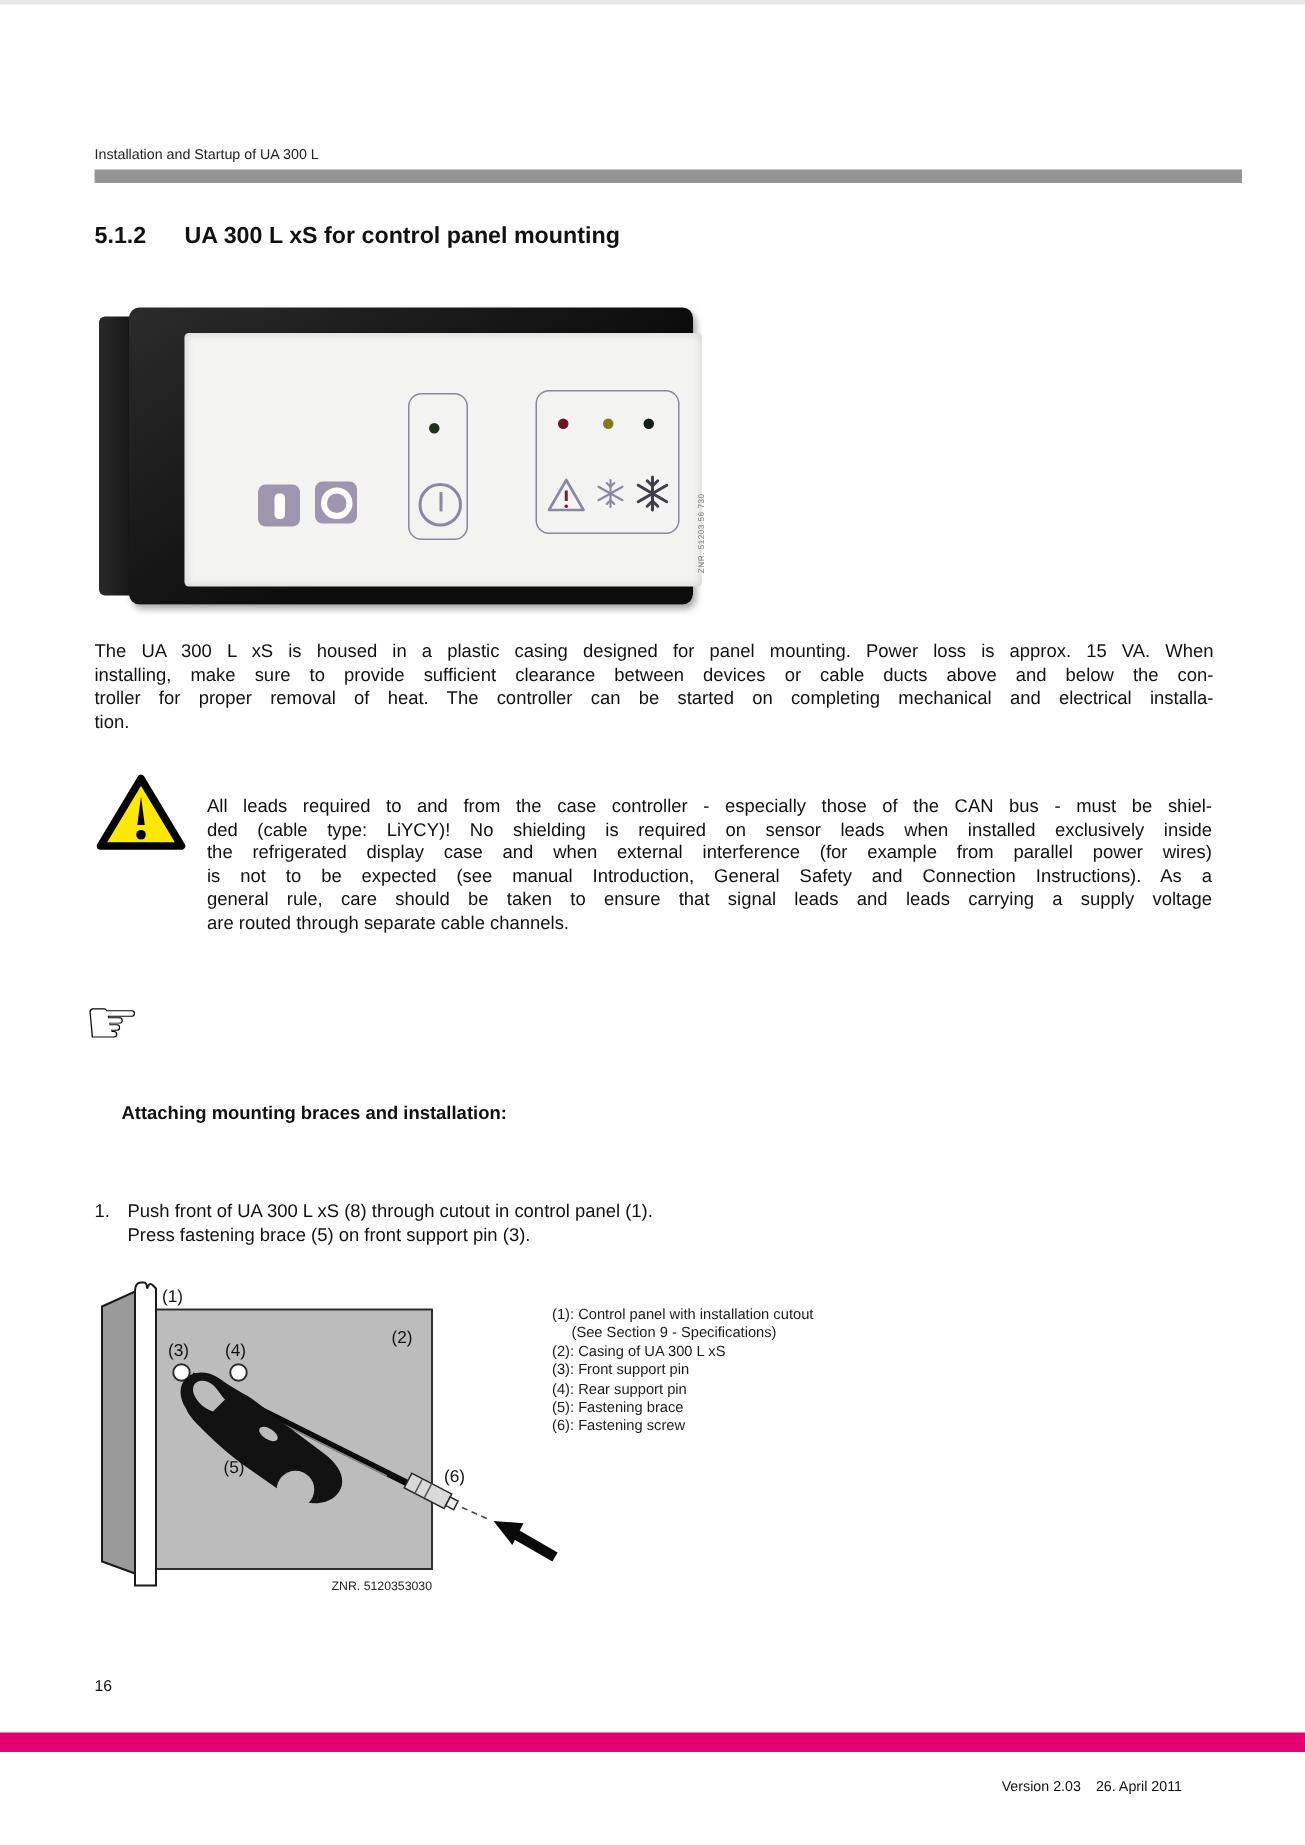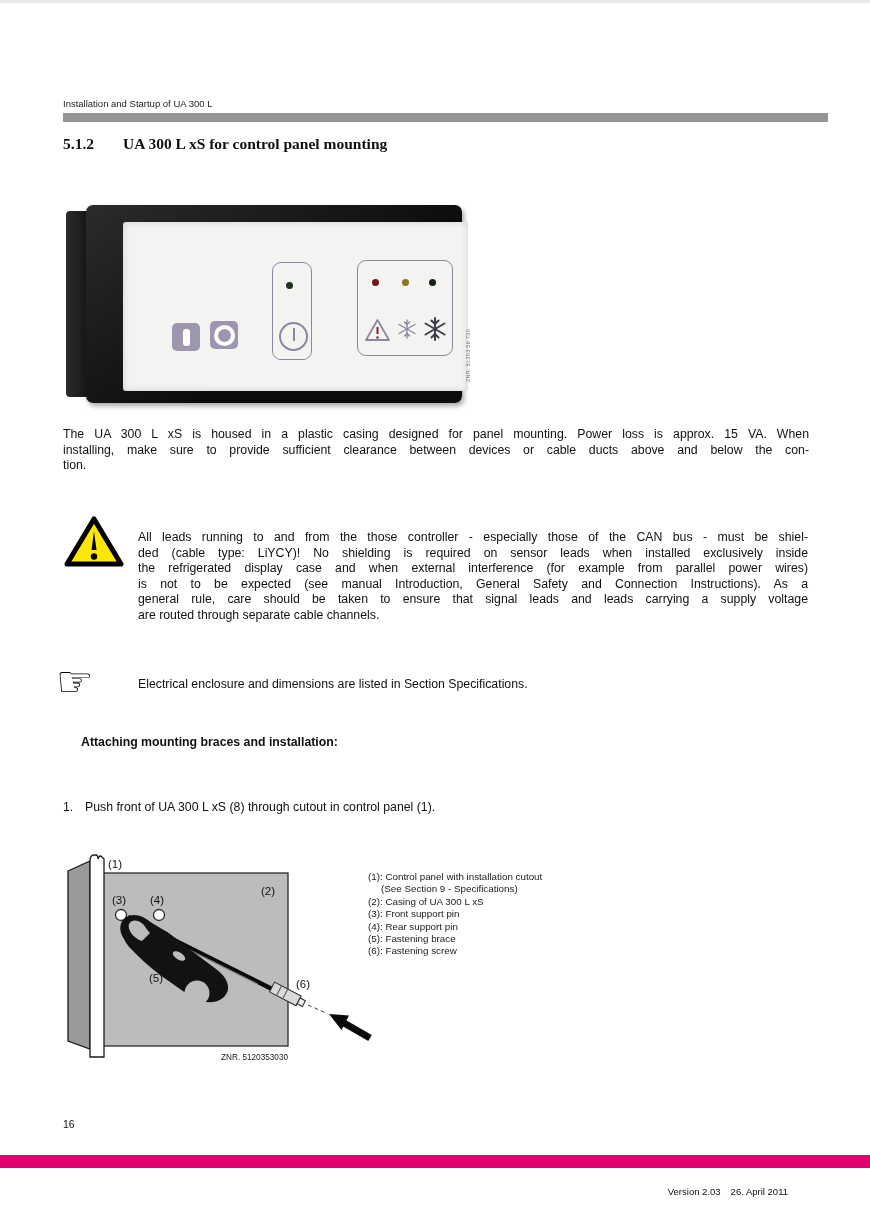--- a/index.html
+++ b/index.html
@@ -2,21 +2,21 @@
 <html><head>
 <meta charset="utf-8">
 <style>
   html,body{margin:0;padding:0;background:#e8e8e8;}
   .page{position:relative;width:870px;height:1230px;background:#ffffff;margin:3px auto;
         font-family:"Liberation Sans",sans-serif;color:#111;overflow:hidden;}
   .abs{position:absolute;}
   
   .running-header{left:63px;top:95px;font-size:9.5px;color:#222;}
   .header-rule{left:63px;top:110px;width:765px;height:9px;background:#959595;}
-  .section-heading{left:63px;top:132px;font-size:15.5px;font-weight:bold;white-space:nowrap;font-family:Liberation Serif, serif;}
+  .section-heading{left:63px;top:146px;font-size:15.5px;font-weight:bold;white-space:nowrap;}
   .sec-num{display:inline-block;width:60px;}
   
   .photo{left:66px;top:200px;width:400px;height:204px;}
   .casing-left{position:absolute;left:0;top:8px;width:30px;height:186px;background:linear-gradient(90deg,#2a2a2a,#101010);border-radius:4px 0 0 4px;}
   .bezel{position:absolute;left:20px;top:2px;width:376px;height:198px;background:linear-gradient(145deg,#2b2b2b,#0c0c0c 60%);border-radius:7px;box-shadow:2px 3px 5px rgba(0,0,0,.35);}
   .panel{position:absolute;left:37px;top:17px;width:345px;height:169px;background:#f3f4f1;border-radius:3px;box-shadow:inset 0 0 6px rgba(90,90,110,.25);}
   .btn{position:absolute;width:28px;height:28px;background:#9e95af;border-radius:5px;display:flex;align-items:center;justify-content:center;}
   .btn-i{left:49px;top:101px;}
   .btn-o{left:87px;top:99px;}
   .glyph-i{width:7px;height:17px;background:#fff;border-radius:3px;}
@@ -117,45 +117,46 @@
           </div>
         </div>
       </div>
     </div>
     <div class="abs photo-znr">ZNR. 51203 56 730</div>
   </div>
 
   <div class="abs intro">
     <div class="tl j">The UA 300 L xS is housed in a plastic casing designed for panel mounting. Power loss is approx. 15 VA. When</div>
     <div class="tl j">installing, make sure to provide sufficient clearance between devices or cable ducts above and below the con-</div>
+    <div class="tl j">troller for proper removal of heat. The controller can be started on completing mechanical and electrical installa-</div>
     <div class="tl">tion.</div>
   </div>
 
   <svg class="abs warn-icon" width="62" height="56">
     <path d="M31,5 L58,50 L4,50 Z" fill="#ffe800" stroke="#000" stroke-width="5" stroke-linejoin="round"></path>
     <path d="M31,17 L33.5,36 L28.5,36 Z" fill="#000"></path>
     <circle cx="31" cy="42.5" r="3.2" fill="#000"></circle>
   </svg>
   <div class="abs warn-text">
     <div class="warn-gap"></div>
-    <div class="tl wj">All leads running to and from the those controller - especially those of the CAN bus - must be shiel-</div>
+    <div class="tl wj">All leads required to and from the case controller - especially those of the CAN bus - must be shiel-</div>
     <div class="tl wj">ded (cable type: LiYCY)! No shielding is required on sensor leads when installed exclusively inside</div>
     <div class="tl wj">the refrigerated display case and when external interference (for example from parallel power wires)</div>
     <div class="tl wj">is not to be expected (see manual Introduction, General Safety and Connection Instructions). As a</div>
     <div class="tl wj">general rule, care should be taken to ensure that signal leads and leads carrying a supply voltage</div>
     <div class="tl">are routed through separate cable channels.</div>
   </div>
 
   <div class="abs hand-icon">☞</div>
-  <div class="abs note-text tl">Electrical enclosure and dimensions are listed in Section Specifications.</div>
 
   <div class="abs attach-heading">Attaching mounting braces and installation:</div>
   <div class="abs step-num tl">1.</div>
   <div class="abs step-lines">
     <div class="tl">Push front of UA 300 L xS (8) through cutout in control panel (1).</div>
+    <div class="tl">Press fastening brace (5) on front support pin (3).</div>
   </div>
 
   <svg class="abs diagram" width="322" height="218" viewBox="0 0 322 218">
 
     <polygon points="10,20 32,10 32,198 10,190" fill="#9a9a9a" stroke="#1a1a1a" stroke-width="1.3"></polygon>
 
     <rect x="37" y="22" width="193" height="173" fill="#bcbcbc" stroke="#2a2a2a" stroke-width="1.3"></rect>
 
     <path d="M32,10 Q32,4 36,4 L38,4 Q40,4 40,8 L41,6 Q42,4 44,6 L46,8 L46,206 L32,206 Z" fill="#ffffff" stroke="#1a1a1a" stroke-width="1.3"></path>
 

